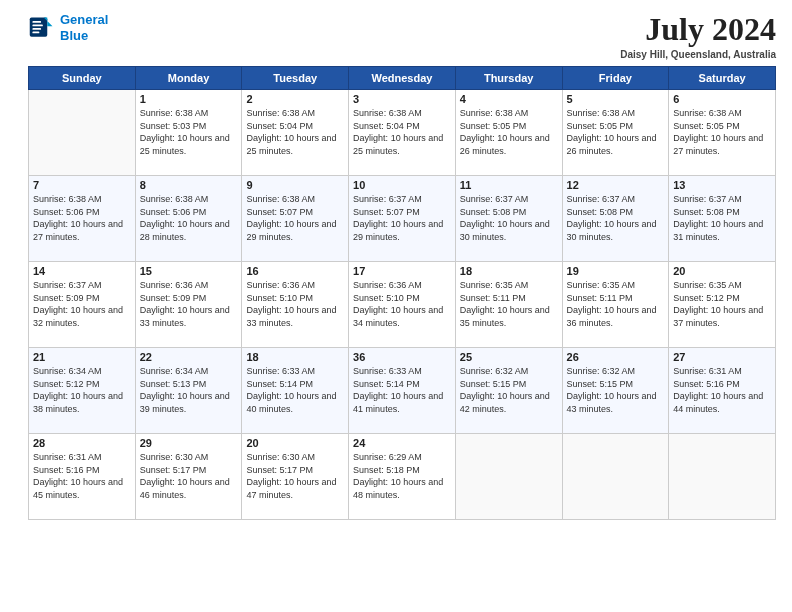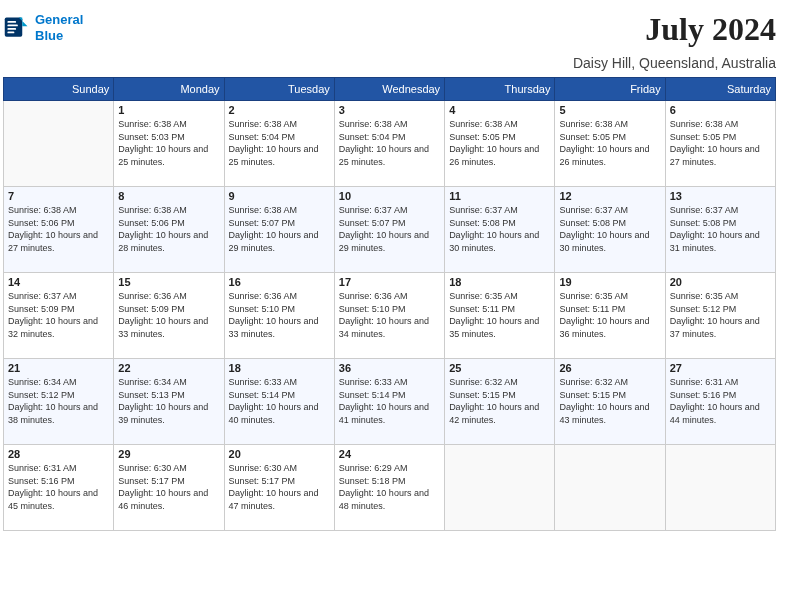--- a/index.html
+++ b/index.html
@@ -6,21 +6,21 @@
     body {
       width: 792px;
       height: 612px;
       font-family: Arial, sans-serif;
       background: #fff;
       overflow: hidden;
     }
     .page {
       width: 792px;
       height: 440px;
-      padding: 12px 16px 8px 3px;
+      padding: 12px 16px 8px 28px;
       display: flex;
       flex-direction: column;
     }
     .header {
       display: flex;
       justify-content: space-between;
       align-items: flex-start;
       margin-bottom: 6px;
     }
     .logo {
@@ -45,38 +45,39 @@
       text-align: right;
     }
     .month-year {
       font-size: 32px;
       font-weight: bold;
       color: #222;
       line-height: 1.1;
       font-family: Liberation Serif, serif;
     }
     .location {
-      font-size: 14px;
+      font-size: 10px;
       color: #444;
-      margin-top: 8px;
+      margin-top: 2px;
+      font-weight: bold;
     }
     .calendar {
       flex: 1;
       border: 1px solid #ccc;
       border-collapse: collapse;
       width: 100%;
       table-layout: fixed;
     }
     .calendar th {
       background: #2255a4;
       color: #fff;
       font-size: 11px;
-      font-weight: normal;
+      font-weight: bold;
       padding: 5px 4px;
-      text-align: right;
+      text-align: center;
       border: 1px solid #1a4080;
     }
     .calendar td {
       border: 1px solid #ccc;
       vertical-align: top;
       padding: 3px 4px;
       font-size: 9.5px;
       color: #333;
       height: 86px;
     }

